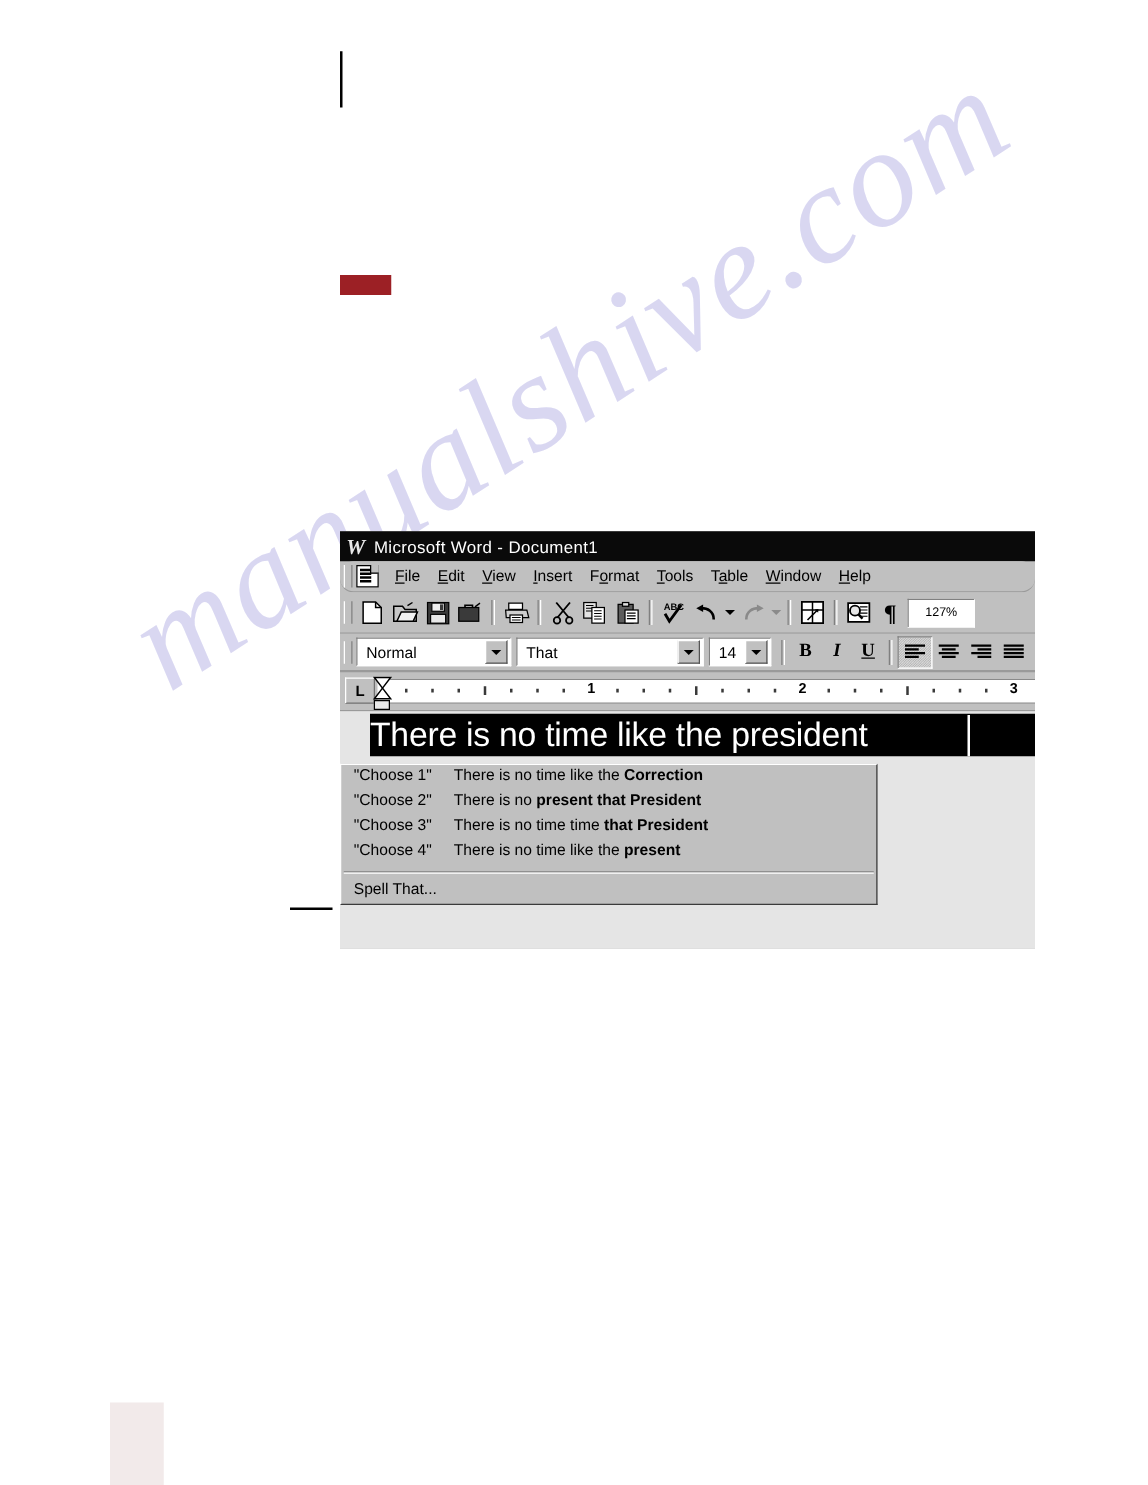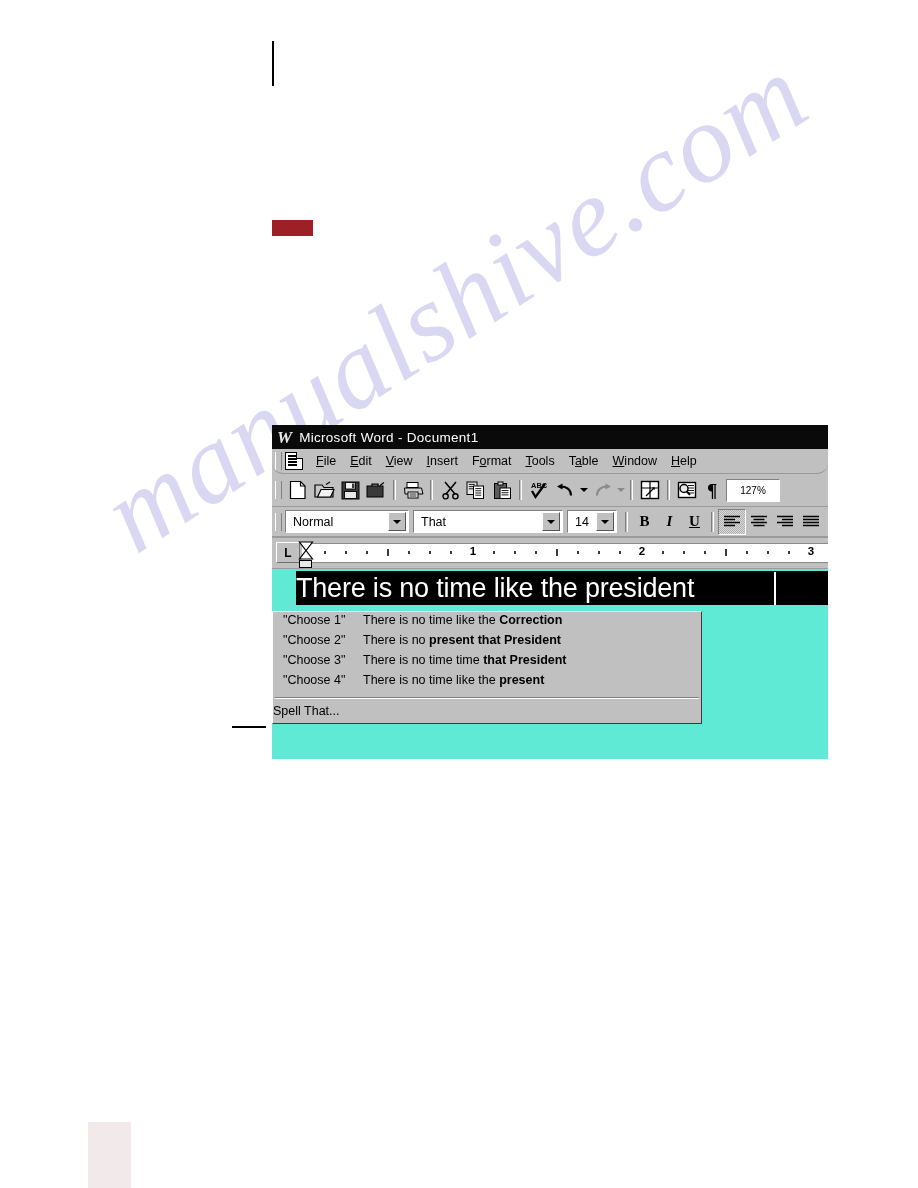--- a/index.html
+++ b/index.html
@@ -336,21 +336,21 @@
   .sq-indent {
     position: absolute; left: 1px; top: 20px;
     width: 13px; height: 8px;
     background: #e8e8e8;
     border: 1px solid #000;
     box-sizing: border-box;
   }
 
   
   .docarea {
-    background: #5eead4;
+    background: #e5e5e5;
     position: relative;
     height: 190px;
     overflow: hidden;
   }
   .selected-line {
     position: absolute;
     left: 24px; top: 2px;
     right: 0;
     height: 34px;
     background: #000000;
@@ -408,21 +408,21 @@
   .corr-div {
     height: 0;
     margin: 1px 2px 0 2px;
     border-top: 1px solid #808080;
     border-bottom: 1px solid #ffffff;
   }
   .corr-footer {
     height: 24px;
     display: flex;
     align-items: center;
-    padding-left: 0;
+    padding-left: 10px;
     font-size: 12.5px;
     white-space: nowrap;
   }
 </style>
 </head>
 <body>
 
 <div id="page-root">
 
   <div class="watermark">manualshive.com</div>

